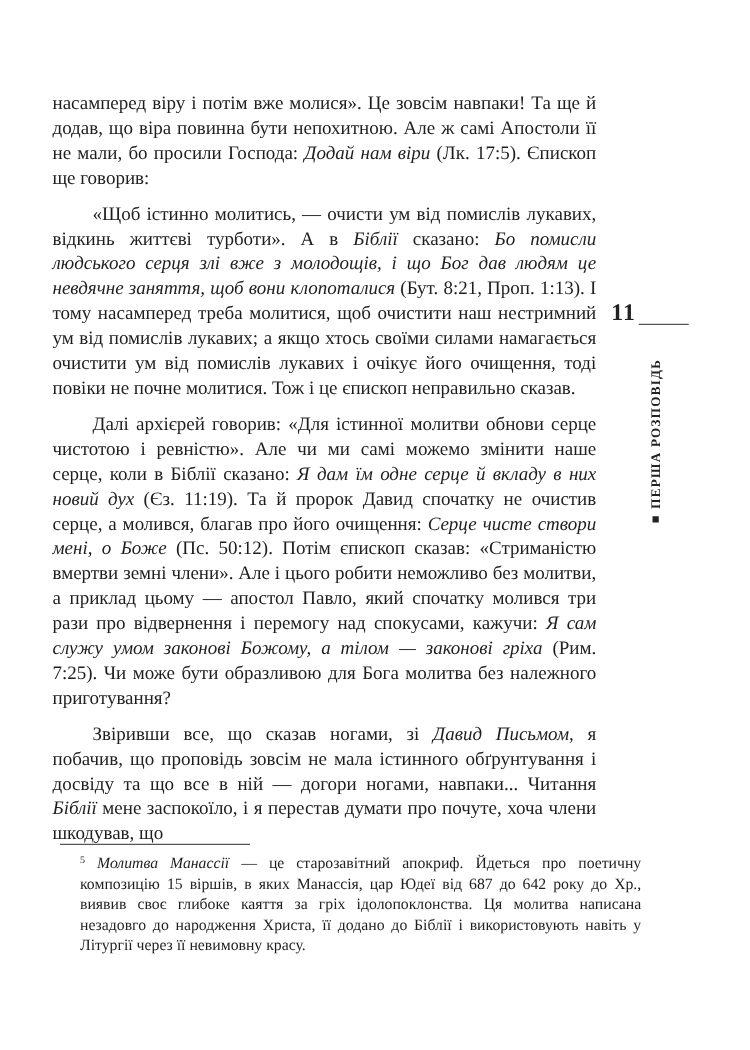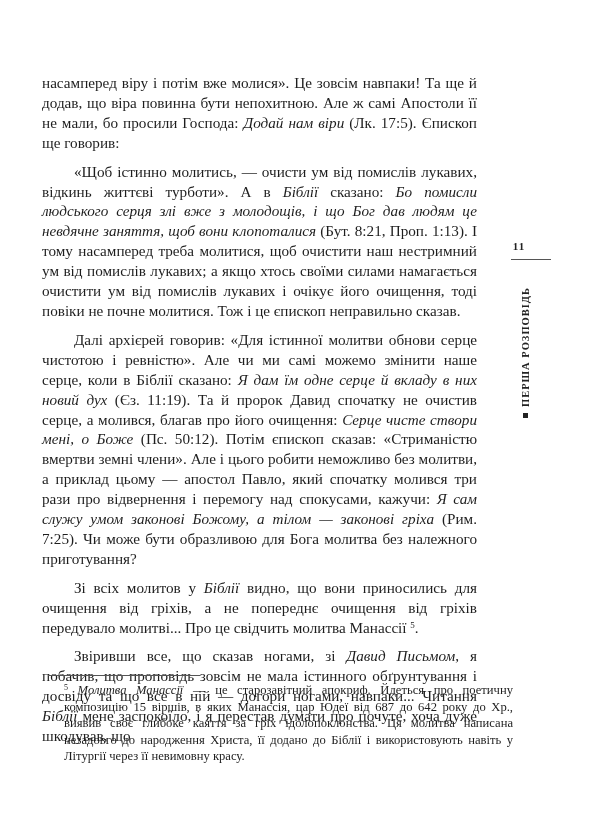--- a/index.html
+++ b/index.html
@@ -19,22 +19,22 @@
   sup { font-size: 9px; vertical-align: 5px; line-height: 0; }
   .footnote-rule {
     position: absolute; left: 48px; top: 675px; width: 152px; height: 1px; background: #555;
   }
   .footnote {
     position: absolute; left: 64px; top: 682px; width: 449px;
     font-size: 12.6px; line-height: 16.6px; text-align: justify;
   }
   .footnote sup { font-size: 8px; vertical-align: 4px; }
   .page-number {
-    position: absolute; left: 508px; top: 240px; width: 22px; text-align: center;
-    font-family: "Liberation Serif", serif; font-weight: bold; font-size: 11px; letter-spacing: 1px; color: #222;
+    position: absolute; left: 488px; top: 240px; width: 22px; text-align: center;
+    font-family: "Liberation Serif", serif; font-weight: bold; font-size: 19px; letter-spacing: 1px; color: #222;
   }
   .header-rule {
     position: absolute; left: 511px; top: 259px; width: 40px; height: 1px; background: #555;
   }
   .running-head {
     position: absolute; left: 520px; top: 418px;
     transform-origin: 0 0; transform: rotate(-90deg);
     font-family: "Liberation Serif", serif; font-weight: bold; font-size: 10.5px; letter-spacing: 1px;
     white-space: nowrap; color: #222;
   }
@@ -43,23 +43,22 @@
 </head>
 <body>
 
 <div class="text-block main">
   <p><span>насамперед віру і потім вже молися». Це зовсім навпаки! Та ще й додав, що віра повинна бути непохитною. Але ж самі Апостоли її не мали, бо просили Господа: </span><i>Додай нам віри</i><span> (Лк. 17:5). Єпископ ще говорив:</span></p>
 
   <p class="indent"><span>«Щоб істинно молитись, — очисти ум від помислів лукавих, відкинь життєві турботи». А в </span><i>Біблії</i><span> сказано: </span><i>Бо помисли людського серця злі вже з молодощів, і що Бог дав людям це невдячне заняття, щоб вони клопоталися</i><span> (Бут. 8:21, Проп. 1:13). І тому насамперед треба молитися, щоб очистити наш нестримний ум від помислів лукавих; а якщо хтось своїми силами намагається очистити ум від помислів лукавих і очікує його очищення, тоді повіки не почне молитися. Тож і це єпископ неправильно сказав.</span></p>
 
   <p class="indent"><span>Далі архієрей говорив: «Для істинної молитви обнови серце чистотою і ревністю». Але чи ми самі можемо змінити наше серце, коли в Біблії сказано: </span><i>Я дам їм одне серце й вкладу в них новий дух</i><span> (Єз. 11:19). Та й пророк Давид спочатку не очистив серце, а молився, благав про його очищення: </span><i>Серце чисте створи мені, о Боже</i><span> (Пс. 50:12). Потім єпископ сказав: «Стриманістю вмертви земні члени». Але і цього робити неможливо без молитви, а приклад цьому — апостол Павло, який спочатку молився три рази про відвернення і перемогу над спокусами, кажучи: </span><i>Я сам служу умом законові Божому, а тілом — законові гріха</i><span> (Рим. 7:25). Чи може бути образливою для Бога молитва без належного приготування?</span></p>
 
-  <p class="indent"><span>Зі всіх молитов у </span><i>Біблії</i><span> видно, що вони приносились для очищення від гріхів, а не попереднє очищення від гріхів передувало молитві... Про це свідчить молитва Манассії </span><sup>5</sup><span>.</span></p>
 
-  <p class="indent"><span>Звіривши все, що сказав ногами, зі </span><i>Давид Письмом</i><span>, я побачив, що проповідь зовсім не мала істинного обґрунтування і досвіду та що все в ній — догори ногами, навпаки... Читання </span><i>Біблії</i><span> мене заспокоїло, і я перестав думати про почуте, хоча дуже шкодував, що</span></p>
+  <p class="indent"><span>Звіривши все, що сказав ногами, зі </span><i>Давид Письмом</i><span>, я побачив, що проповідь зовсім не мала істинного обґрунтування і досвіду та що все в ній — догори ногами, навпаки... Читання </span><i>Біблії</i><span> мене заспокоїло, і я перестав думати про почуте, хоча члени шкодував, що</span></p>
 </div>
 
 <div class="footnote-rule"></div>
 
 <div class="footnote"><sup>5</sup> <i>Молитва Манассії</i><span> — це старозавітний апокриф. Йдеться про поетичну композицію 15 віршів, в яких Манассія, цар Юдеї від 687 до 642 року до Хр., виявив своє глибоке каяття за гріх ідолопоклонства. Ця молитва написана незадовго до народження Христа, її додано до Біблії і використовують навіть у Літургії через її невимовну красу.</span></div>
 
 <div class="page-number">11</div>
 <div class="header-rule"></div>
 <div class="running-head"><span class="bullet"></span><span>ПЕРША РОЗПОВІДЬ</span></div>
 

